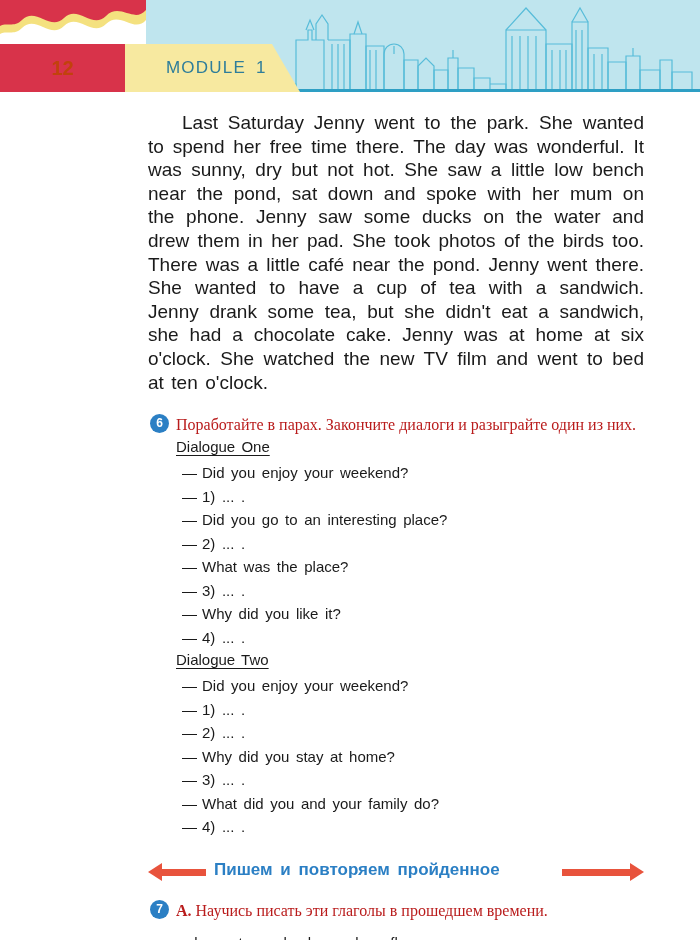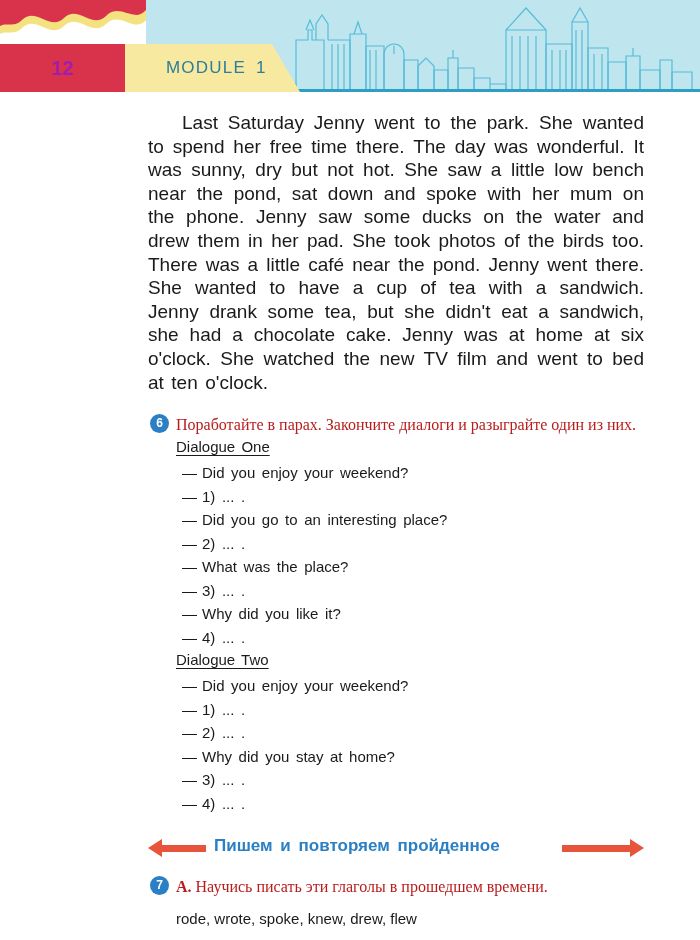--- a/index.html
+++ b/index.html
@@ -61,21 +61,21 @@
     left: 0; top: 44px;
     width: 125px; height: 48px;
     background: #d8334a;
   }
   .page-num {
     position: absolute;
     left: 0; top: 44px;
     width: 125px; height: 48px;
     line-height: 48px;
     text-align: center;
-    color: #a21caf;
+    color: #c2410c;
     font-size: 20px;
     font-weight: bold;
     font-family: "Liberation Sans", sans-serif;
   }
   .module-label {
     position: absolute;
     left: 166px; top: 44px;
     height: 46px;
     line-height: 48px;
     color: #2e7d9a;
@@ -289,20 +289,21 @@
       <div class="dlg-line"><span class="dash">—</span><span>4)  ... .</span></div>
     </div>
 
     <div class="dlg-title">Dialogue Two</div>
     <div>
       <div class="dlg-line"><span class="dash">—</span><span>Did you enjoy your weekend?</span></div>
       <div class="dlg-line"><span class="dash">—</span><span>1)  ... .</span></div>
       <div class="dlg-line"><span class="dash">—</span><span>2)  ... .</span></div>
       <div class="dlg-line"><span class="dash">—</span><span>Why did you stay at home?</span></div>
       <div class="dlg-line"><span class="dash">—</span><span>3)  ... .</span></div>
+      <div class="dlg-line"><span class="dash">—</span><span>What did you and your family do?</span></div>
       <div class="dlg-line"><span class="dash">—</span><span>4)  ... .</span></div>
     </div>
 
     <div class="banner">
       <div class="banner-arrow" style="left:0; border-right:14px solid #e8533c;"></div>
       <div class="banner-bar-left" style="left:14px; width:44px;"></div>
       <div class="banner-title" style="left:66px;">Пишем и повторяем пройденное</div>
       <div class="banner-bar-right" style="left:414px; width:68px;"></div>
       <div class="banner-arrow" style="left:482px; border-left:14px solid #e8533c;"></div>
     </div>

